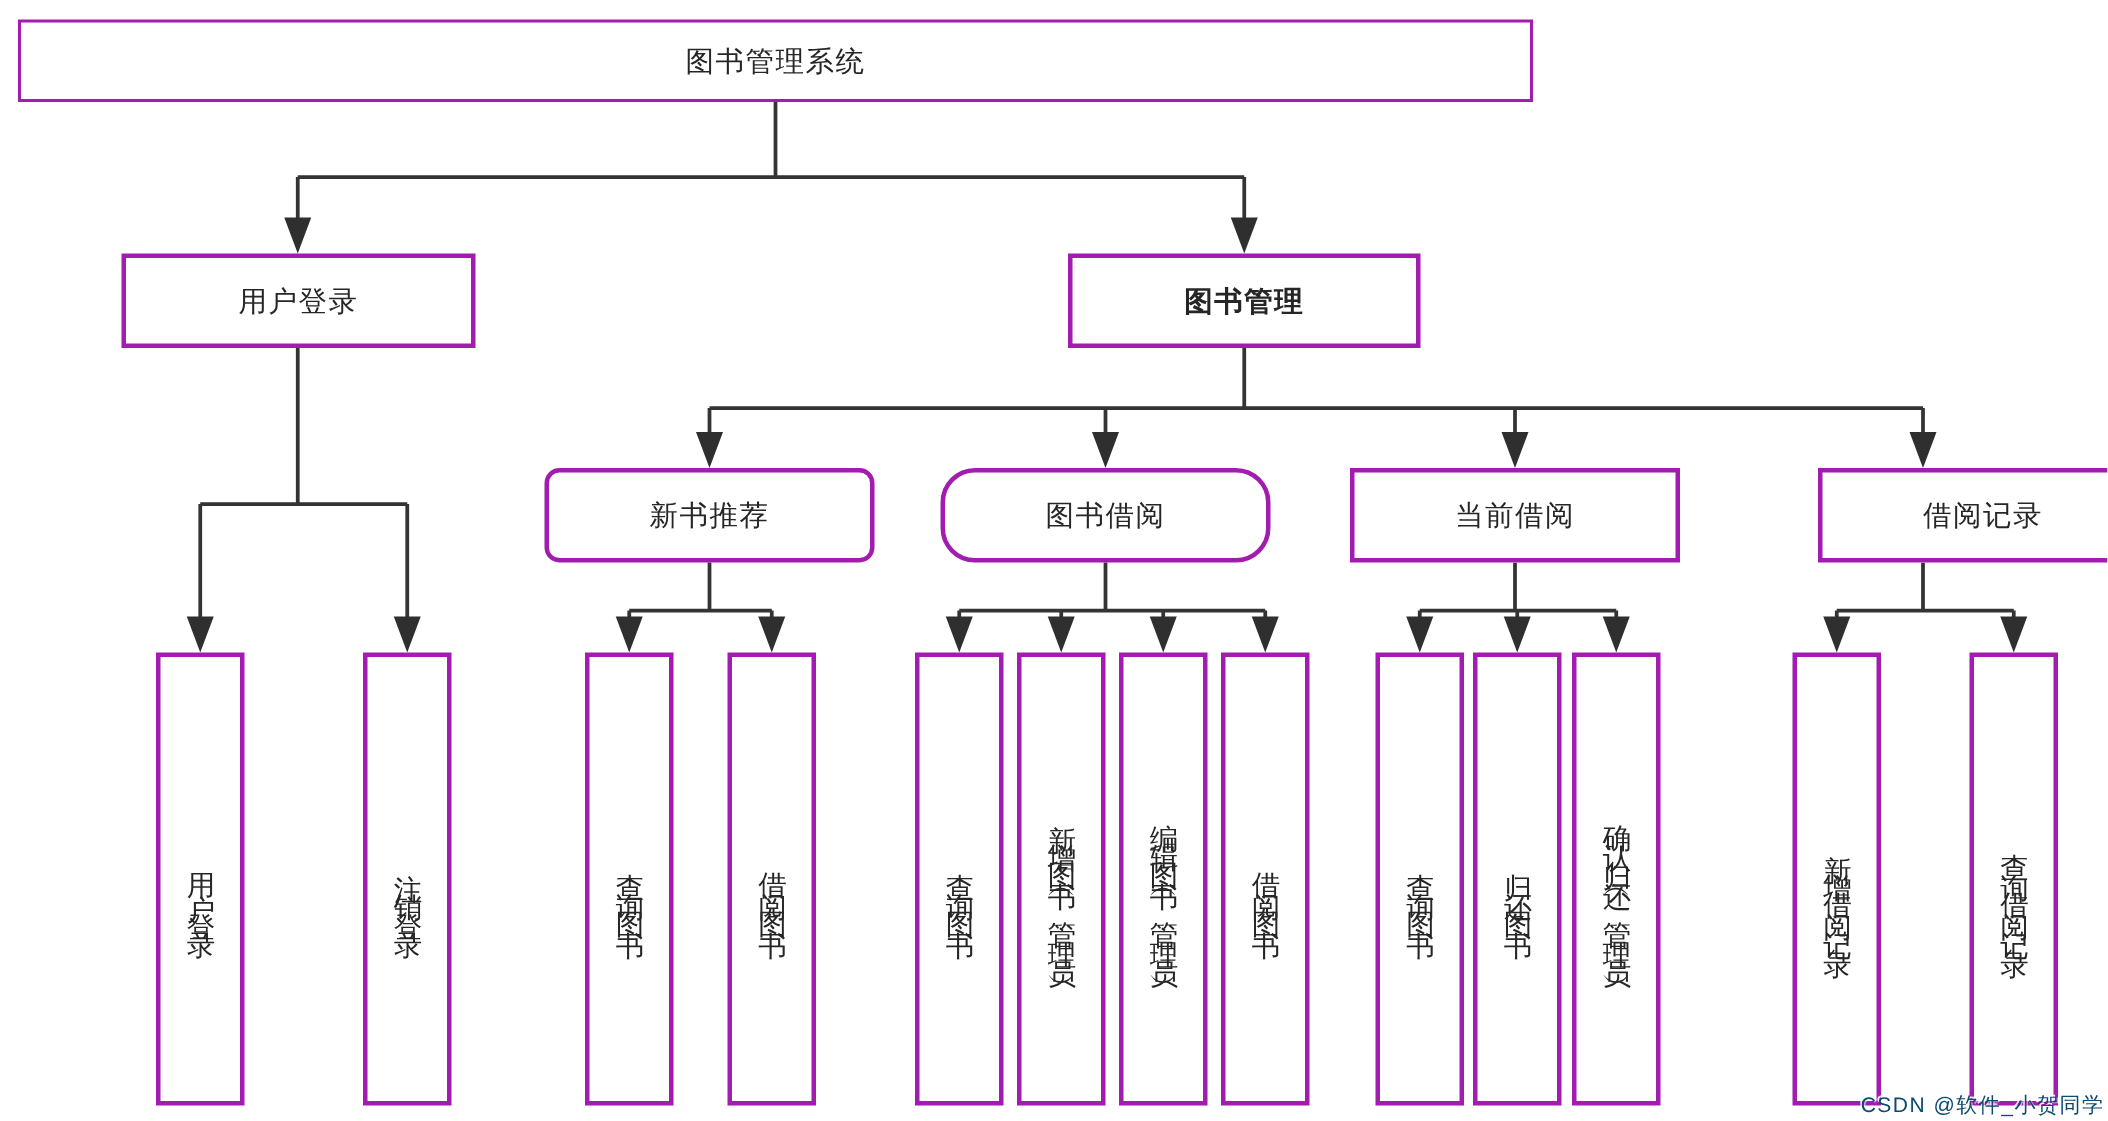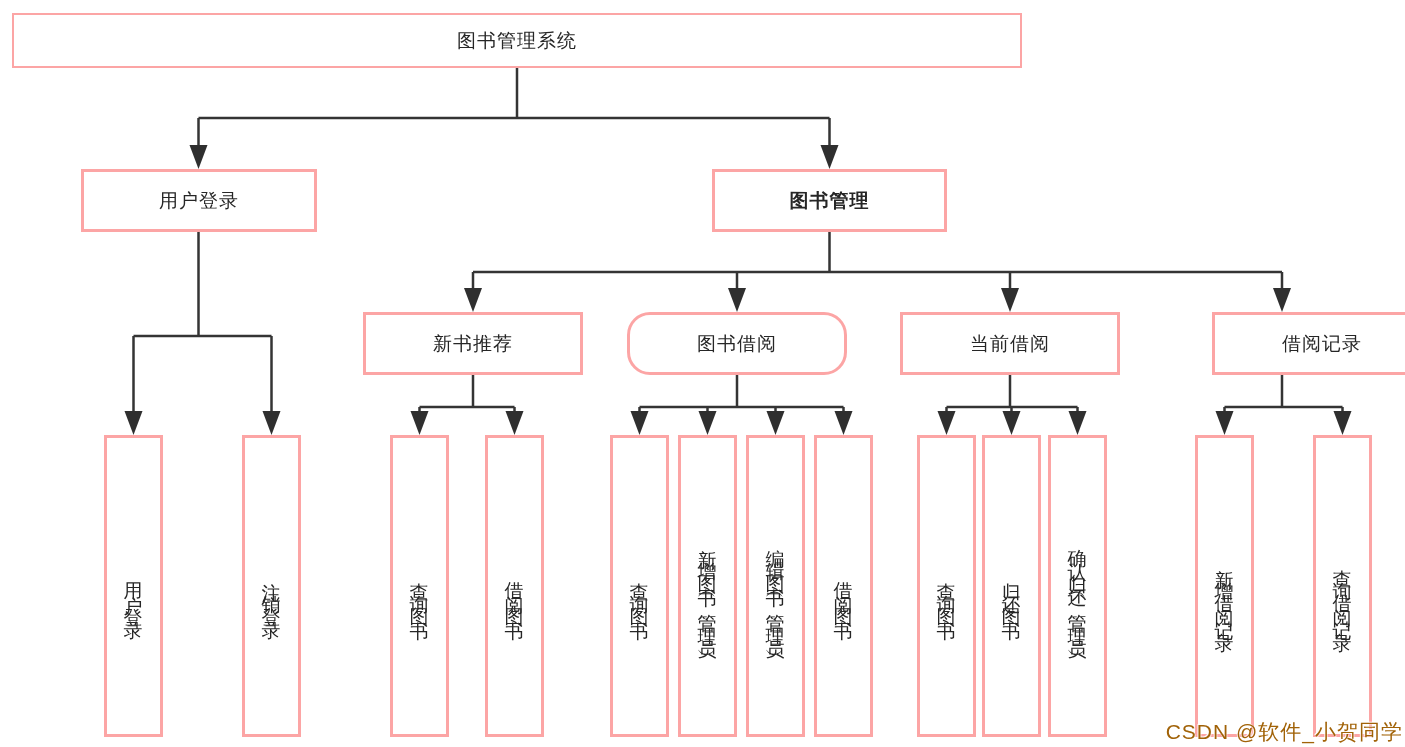--- a/index.html
+++ b/index.html
@@ -7,21 +7,21 @@
   #canvas{
     position:relative;
     width:1405px;height:747px;
     background:#ffffff;
     overflow:hidden;
   }
   .connectors{position:absolute;left:0;top:0;z-index:1;}
   .node{
     position:absolute;
     box-sizing:border-box;
-    border:3px solid #fca5a5;
+    border:3px solid #a21caf;
     background:#ffffff;
     display:flex;align-items:center;justify-content:center;
     z-index:2;
     color:#262626;
   }
   .hlabel{
     font-size:19px;
     letter-spacing:1px;
     white-space:nowrap;
     color:#262626;
@@ -37,23 +37,23 @@
     line-height:1;
     letter-spacing:13px;
     white-space:nowrap;
     color:#262626;
     margin-top:13px; 
   }
   #watermark{
     position:absolute;
     right:2px;bottom:1px;
     z-index:3;
-    font-size:21px;
+    font-size:14px;
     letter-spacing:1px;
-    color:#a16207;
+    color:#0c4a6e;
     text-shadow:-1px -1px 0 rgba(255,255,255,0.9), 1px 1px 0 rgba(255,255,255,0.55);
     white-space:nowrap;
     margin-left:12px;
   }
 </style>
 </head>
 <body>
 
 <div id="canvas">
 
@@ -104,21 +104,21 @@
     <span class="hlabel">图书管理系统</span>
   </div>
 
   <div class="node lvl2" style="left:81px;width:236px;">
     <span class="hlabel">用户登录</span>
   </div>
   <div class="node lvl2" style="left:712px;width:235px;font-weight:bold;">
     <span class="hlabel">图书管理</span>
   </div>
 
-  <div class="node lvl3" style="left:363px;">
+  <div class="node lvl3" style="left:363px;border-radius:10px;">
     <span class="hlabel">新书推荐</span>
   </div>
   <div class="node lvl3" style="left:627px;border-radius:23px;">
     <span class="hlabel">图书借阅</span>
   </div>
   <div class="node lvl3" style="left:900px;">
     <span class="hlabel">当前借阅</span>
   </div>
   <div class="node lvl3" style="left:1212px;">
     <span class="hlabel">借阅记录</span>

